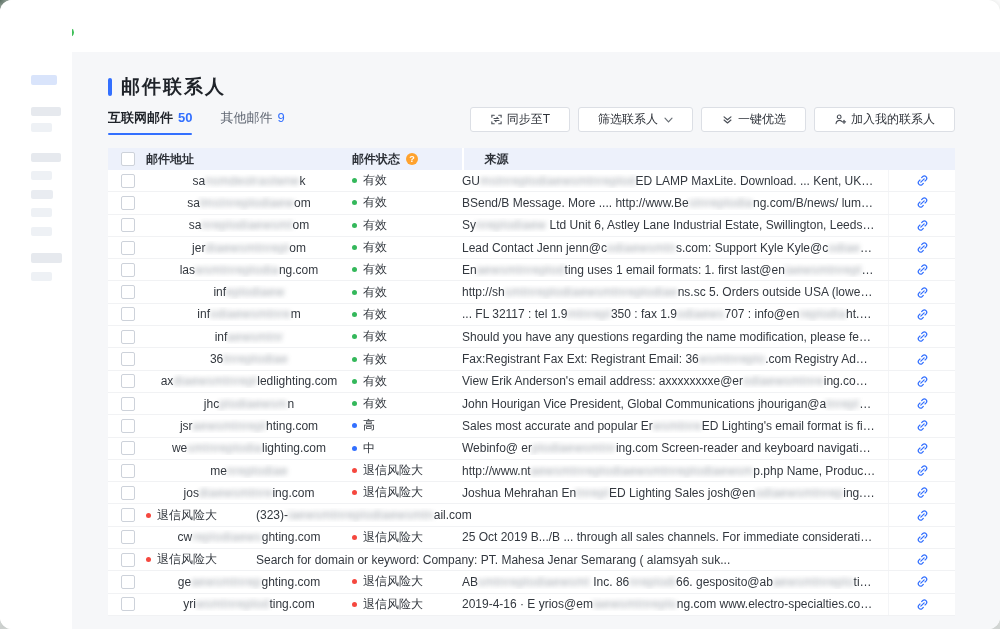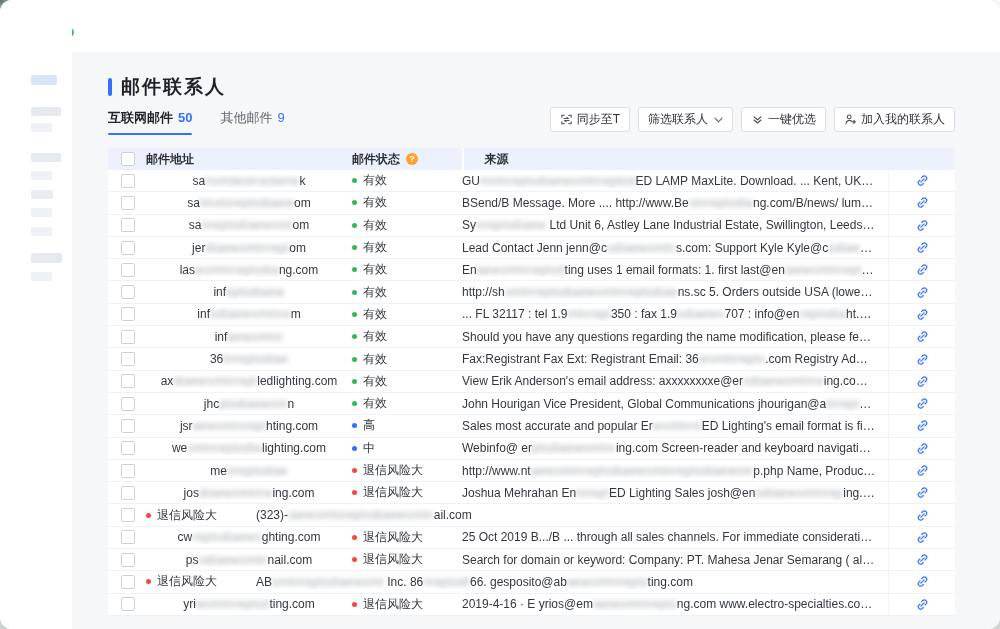--- a/index.html
+++ b/index.html
@@ -47,21 +47,21 @@
   
   .tabbar{margin-top:10px;display:flex;justify-content:space-between;align-items:flex-end;}
   .tabs{display:flex;gap:28px;}
   .tab{position:relative;font-size:13px;color:#5f6672;padding-bottom:8px;cursor:default;}
   .tab .cnt{color:#3370ff;margin-left:5px;}
   .tab.active{color:#1f2329;font-weight:700;}
   .tab.active::after{content:"";position:absolute;left:0;right:0;bottom:0;height:2px;background:#3370ff;border-radius:1px;}
   .toolbar{display:flex;gap:8px;padding-bottom:3px;}
   .btn{
     height:25px;box-sizing:border-box;border:1px solid #dcdfe5;border-radius:3px;background:#fff;
-    display:inline-flex;align-items:center;gap:4px;padding:0 9px;font-size:12px;color:#2d3138;white-space:nowrap;
+    display:inline-flex;align-items:center;gap:4px;padding:0 19px;font-size:12px;color:#2d3138;white-space:nowrap;
   }
   .btn svg{display:block;}
   .btn .chev{margin-left:2px;}
   
   .table{margin-top:13px;}
   .thead{display:flex;height:22px;align-items:center;background:#edf1fb;font-size:12px;font-weight:700;color:#2d3138;}
   .cell{box-sizing:border-box;}
   .c-check{width:38px;padding-left:13px;display:flex;align-items:center;}
   .c-email{width:206px;}
   .c-status{width:110px;display:flex;align-items:center;}
@@ -517,40 +517,40 @@
                   <path d="M7.9 10.1 6.7 11.3a2.55 2.55 0 0 1-3.6-3.6L4.3 6.5"></path>
                   <path d="M5.2 8.8 8.8 5.2"></path>
                 </svg>
               </div>
             </div>
           </div>
           <div class="row">
             <div class="cell c-check">
               <div class="checkbox"></div>
             </div>
-            <div class="cell c-email"><span>ps</span><span class="redacted">odiaewsmtn</span><span>nail.com</span></div>
             <div class="cell c-status">
               <div class="dot" style="background: rgb(245, 72, 63);"></div>
               <span>退信风险大</span>
             </div>
             <div class="cell c-desc"><span>Search for domain or keyword: Company: PT. Mahesa Jenar Semarang ( alamsyah suk...</span></div>
             <div class="cell c-source">
               <div class="link-btn">
                 <svg width="13" height="13" viewBox="0 0 14 14" fill="none" stroke="#3370ff" stroke-width="1.3" stroke-linecap="round">
                   <path d="M6.1 3.9 7.3 2.7a2.55 2.55 0 0 1 3.6 3.6L9.7 7.5"></path>
                   <path d="M7.9 10.1 6.7 11.3a2.55 2.55 0 0 1-3.6-3.6L4.3 6.5"></path>
                   <path d="M5.2 8.8 8.8 5.2"></path>
                 </svg>
               </div>
             </div>
           </div>
           <div class="row">
             <div class="cell c-check">
               <div class="checkbox"></div>
             </div>
+            <div class="cell c-email"><span>ge</span><span class="redacted">aewsmtnrep</span><span>ghting.com</span></div>
             <div class="cell c-status">
               <div class="dot" style="background: rgb(245, 72, 63);"></div>
               <span>退信风险大</span>
             </div>
             <div class="cell c-desc"><span>AB</span><span class="redacted">smtnreplodiaewsmt</span><span> Inc. 86</span><span class="redacted">nreplodi</span><span>66. gesposito@ab</span><span class="redacted">aewsmtnreplo</span><span>ting.com</span></div>
             <div class="cell c-source">
               <div class="link-btn">
                 <svg width="13" height="13" viewBox="0 0 14 14" fill="none" stroke="#3370ff" stroke-width="1.3" stroke-linecap="round">
                   <path d="M6.1 3.9 7.3 2.7a2.55 2.55 0 0 1 3.6 3.6L9.7 7.5"></path>
                   <path d="M7.9 10.1 6.7 11.3a2.55 2.55 0 0 1-3.6-3.6L4.3 6.5"></path>

